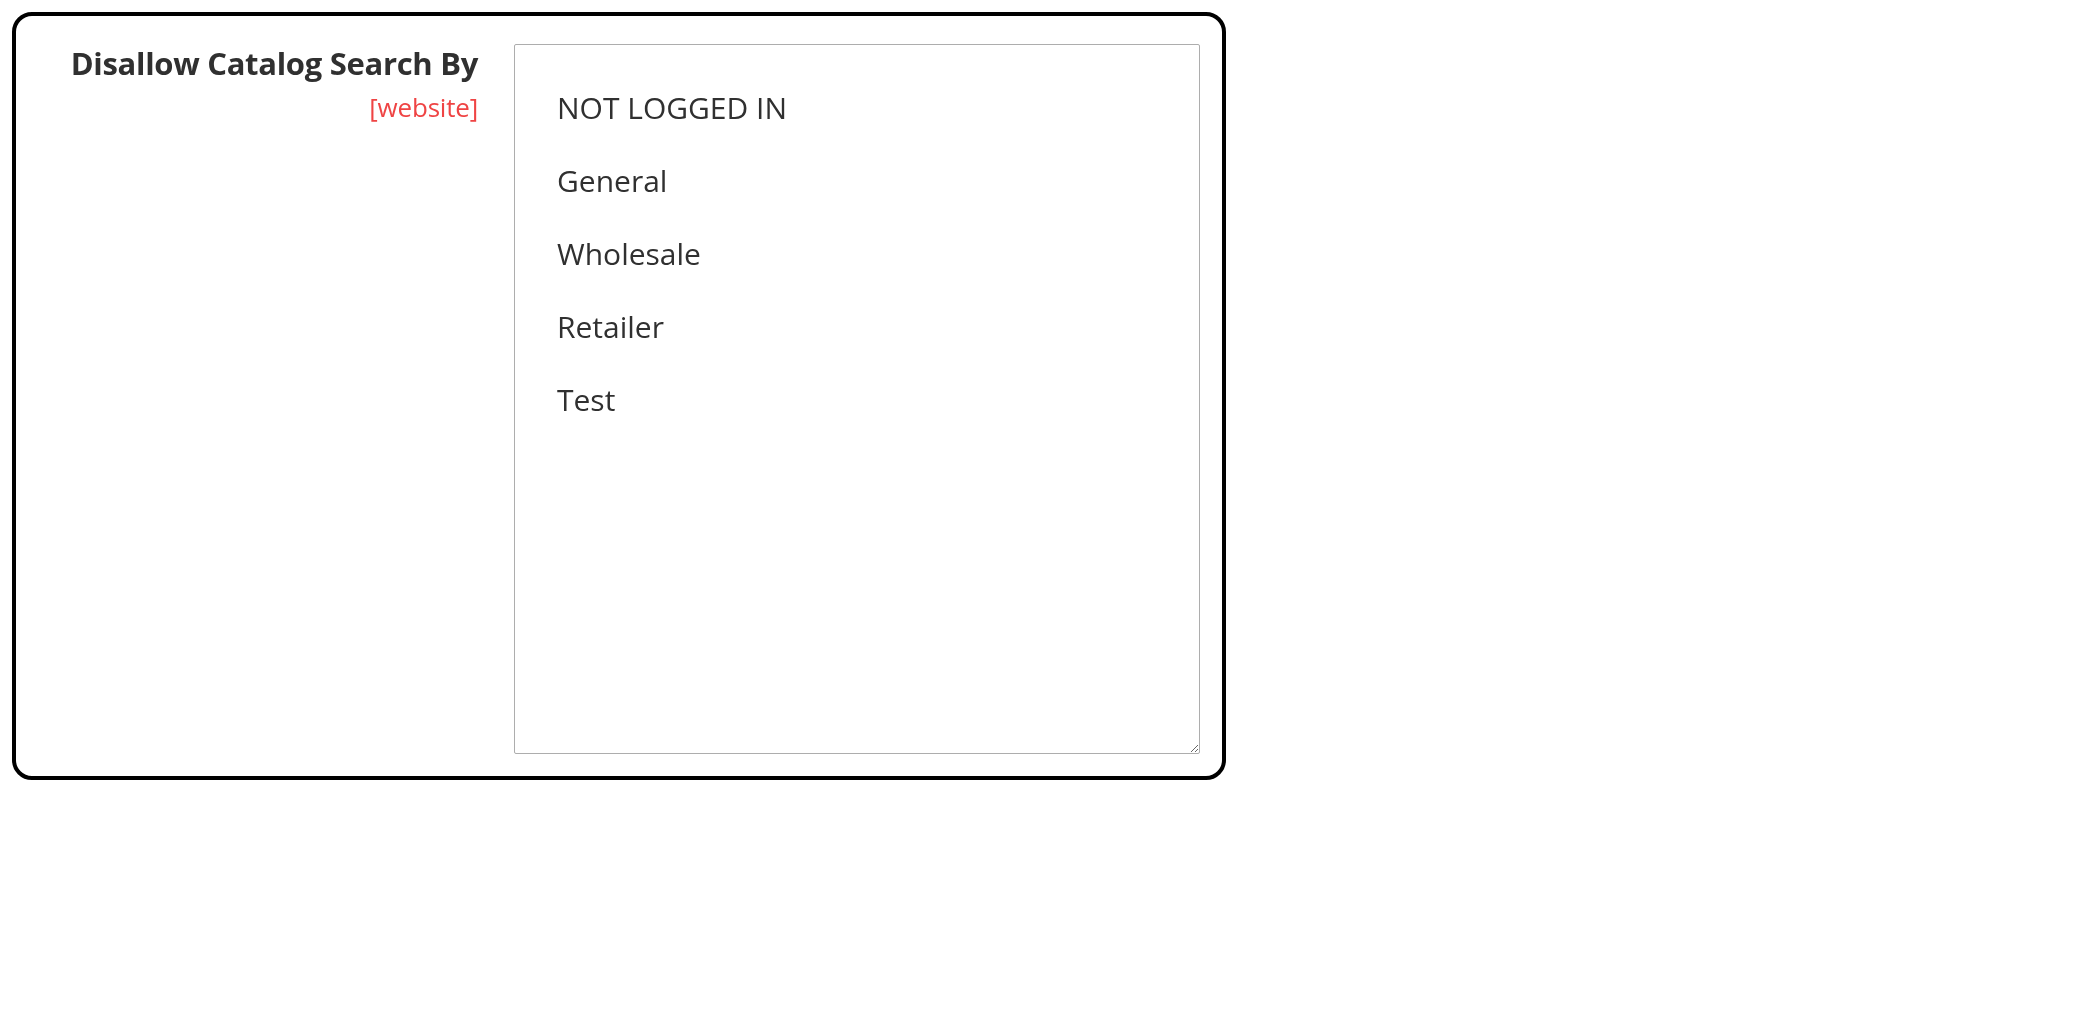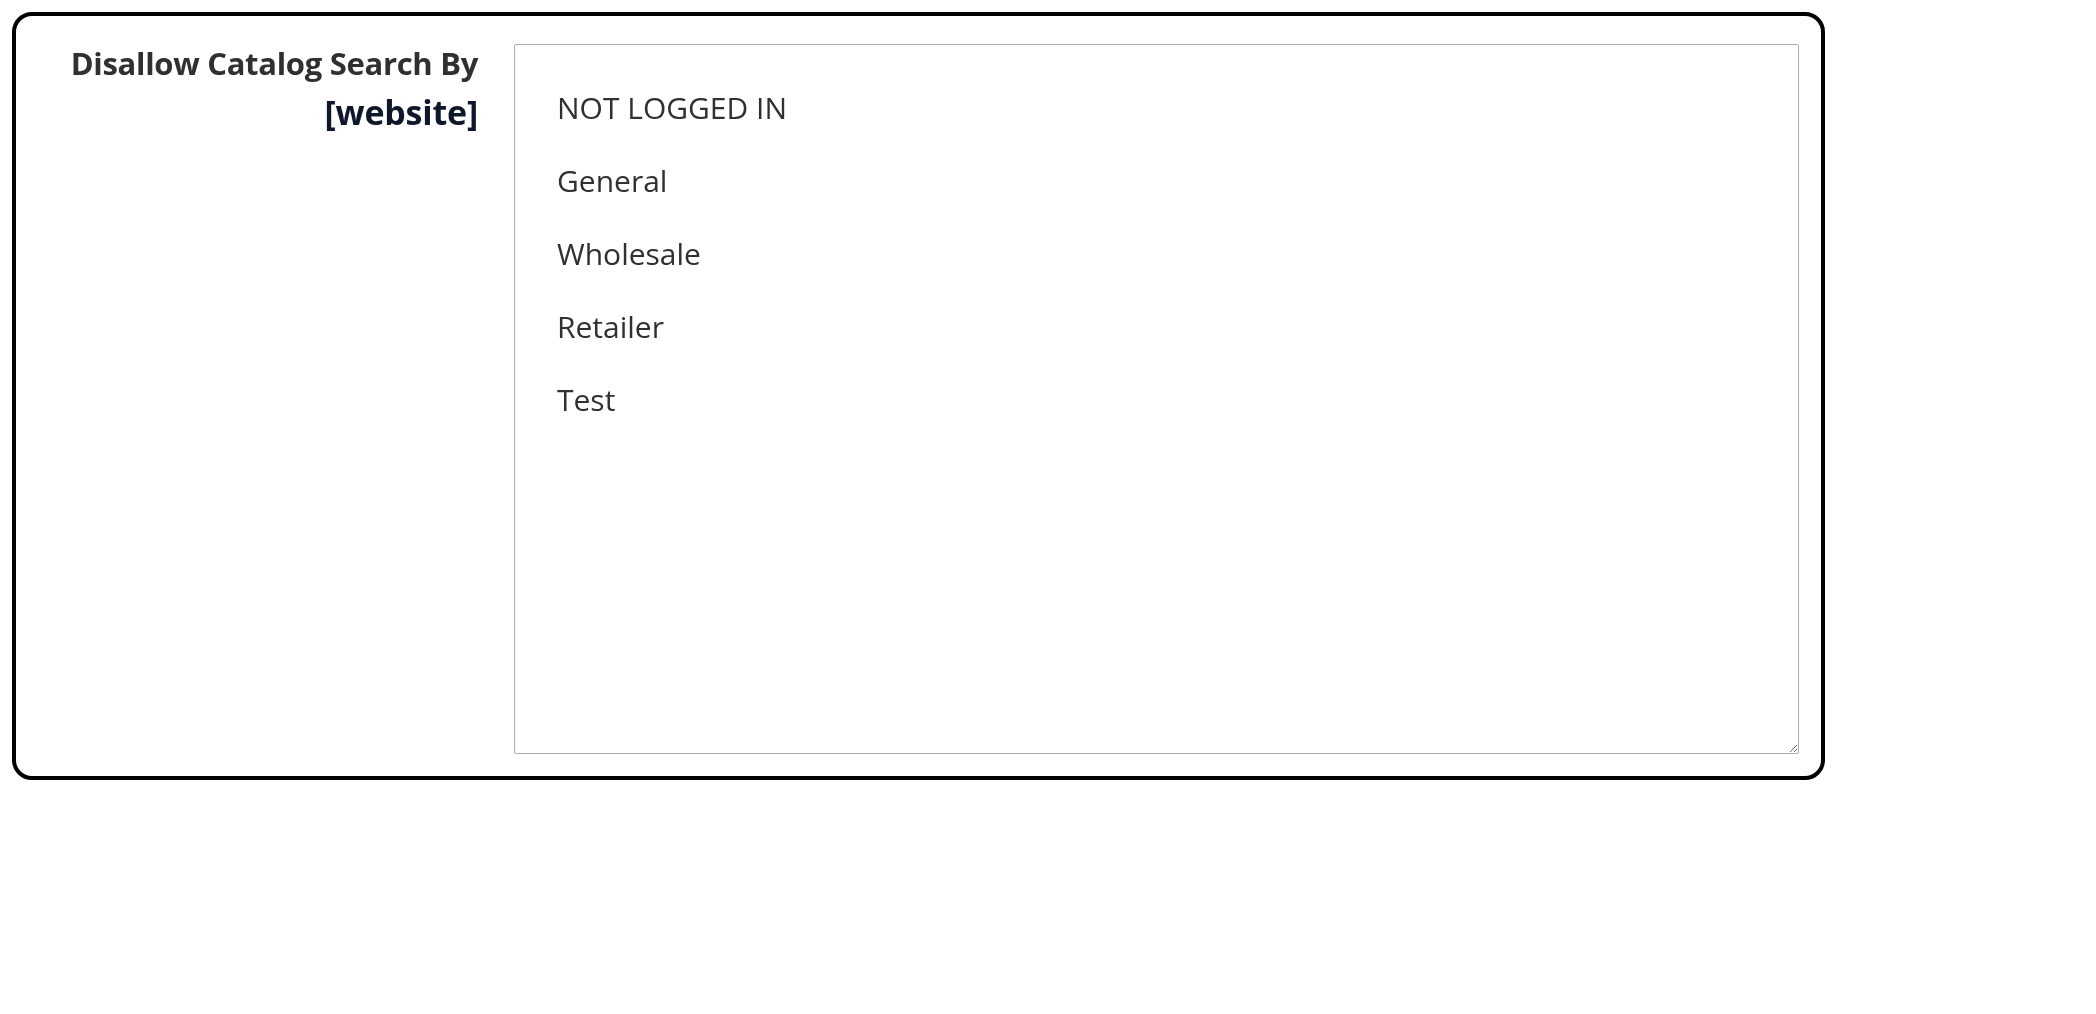--- a/index.html
+++ b/index.html
@@ -13,40 +13,40 @@
       padding: 12px;
     }
     .container {
       border: 4px solid #000000;
       border-radius: 20px;
       padding: 28px 22px 22px 22px;
       display: flex;
       gap: 36px;
       align-items: flex-start;
       min-height: 760px;
-      width: 1813px;
+      width: 1214px;
       max-width: 100%;
     }
     .label-col {
       width: 440px;
       flex-shrink: 0;
       text-align: right;
       padding-top: 0;
     }
     .field-label {
       font-size: 31px;
       font-weight: 700;
       color: #303030;
       line-height: 1.25;
       letter-spacing: -0.3px;
     }
     .field-scope {
-      font-size: 34px;
-      font-weight: 700;
-      color: #0f172a;
+      font-size: 26px;
+      font-weight: 400;
+      color: #ef4444;
       margin-top: 6px;
       letter-spacing: -0.2px;
     }
     .input-col {
       flex: 1;
       min-width: 0;
     }
     .multiselect {
       width: 100%;
       height: 710px;

